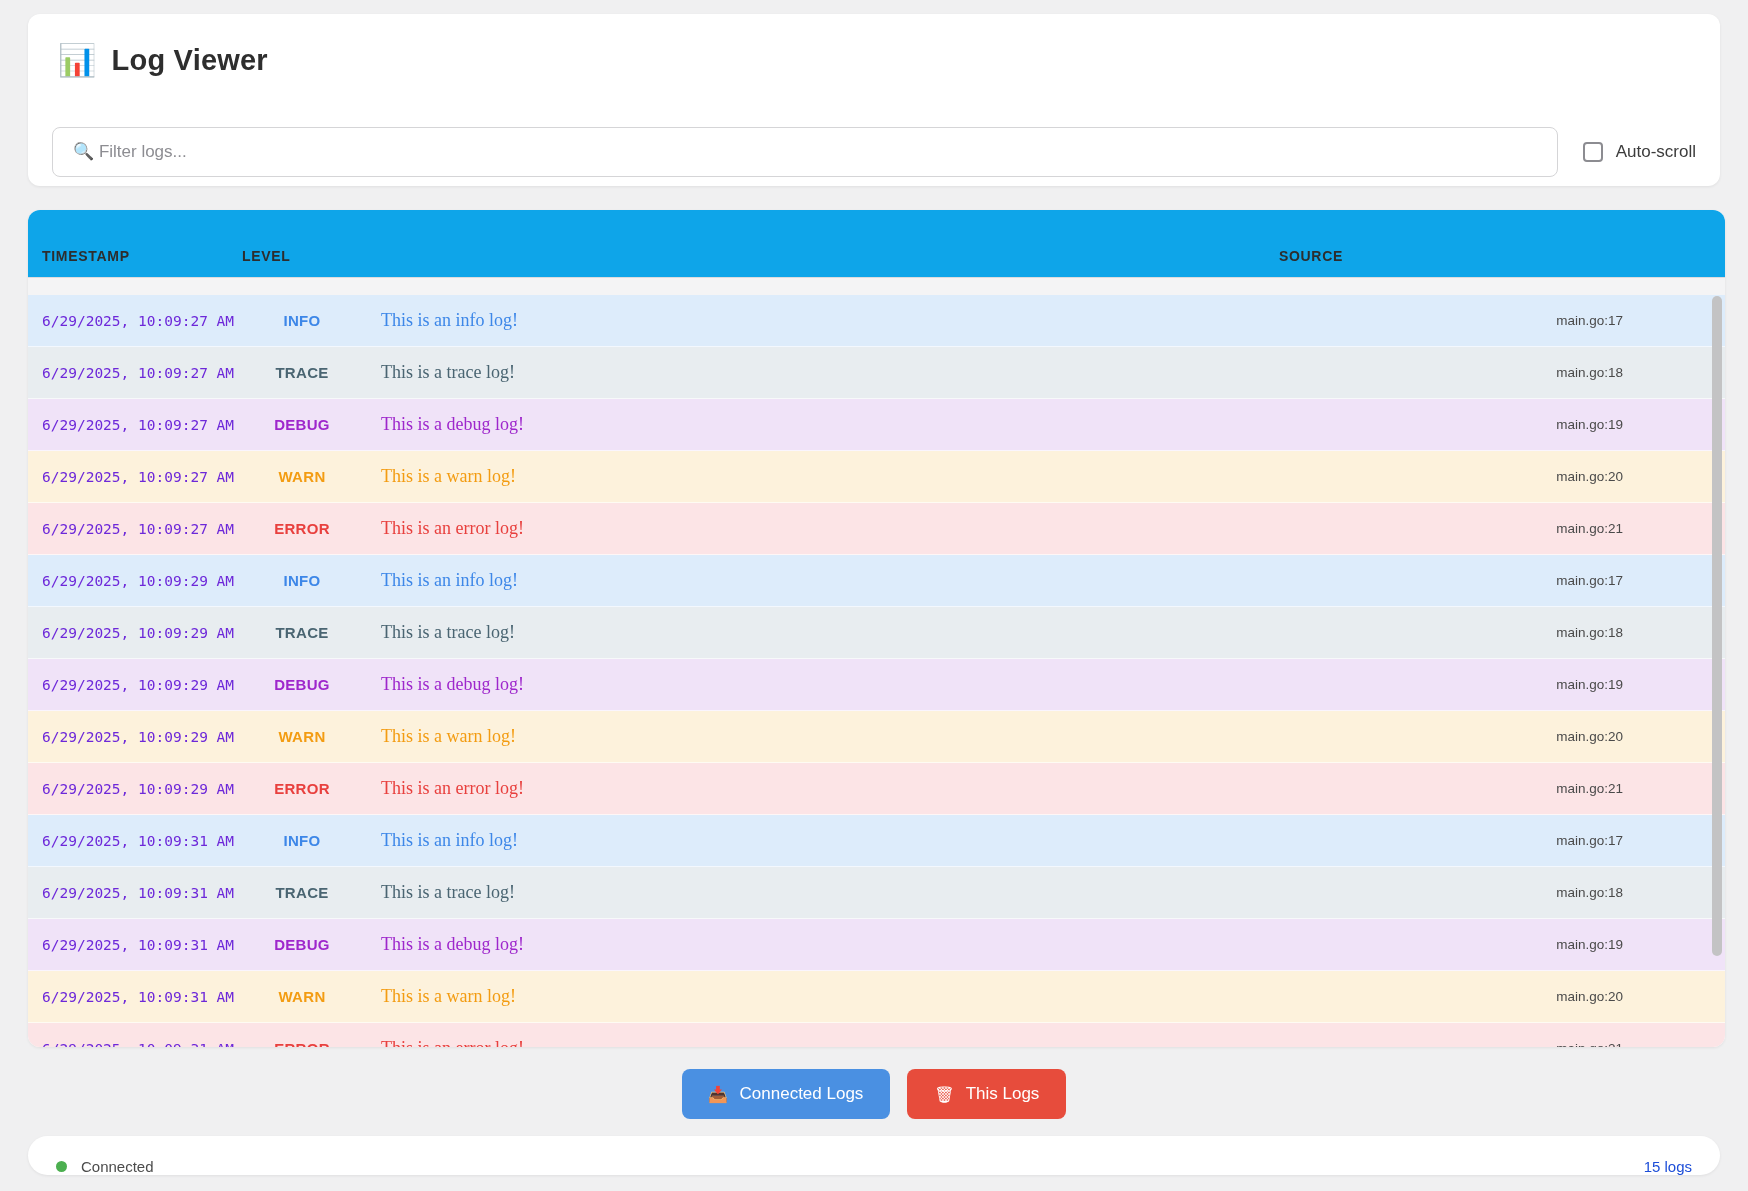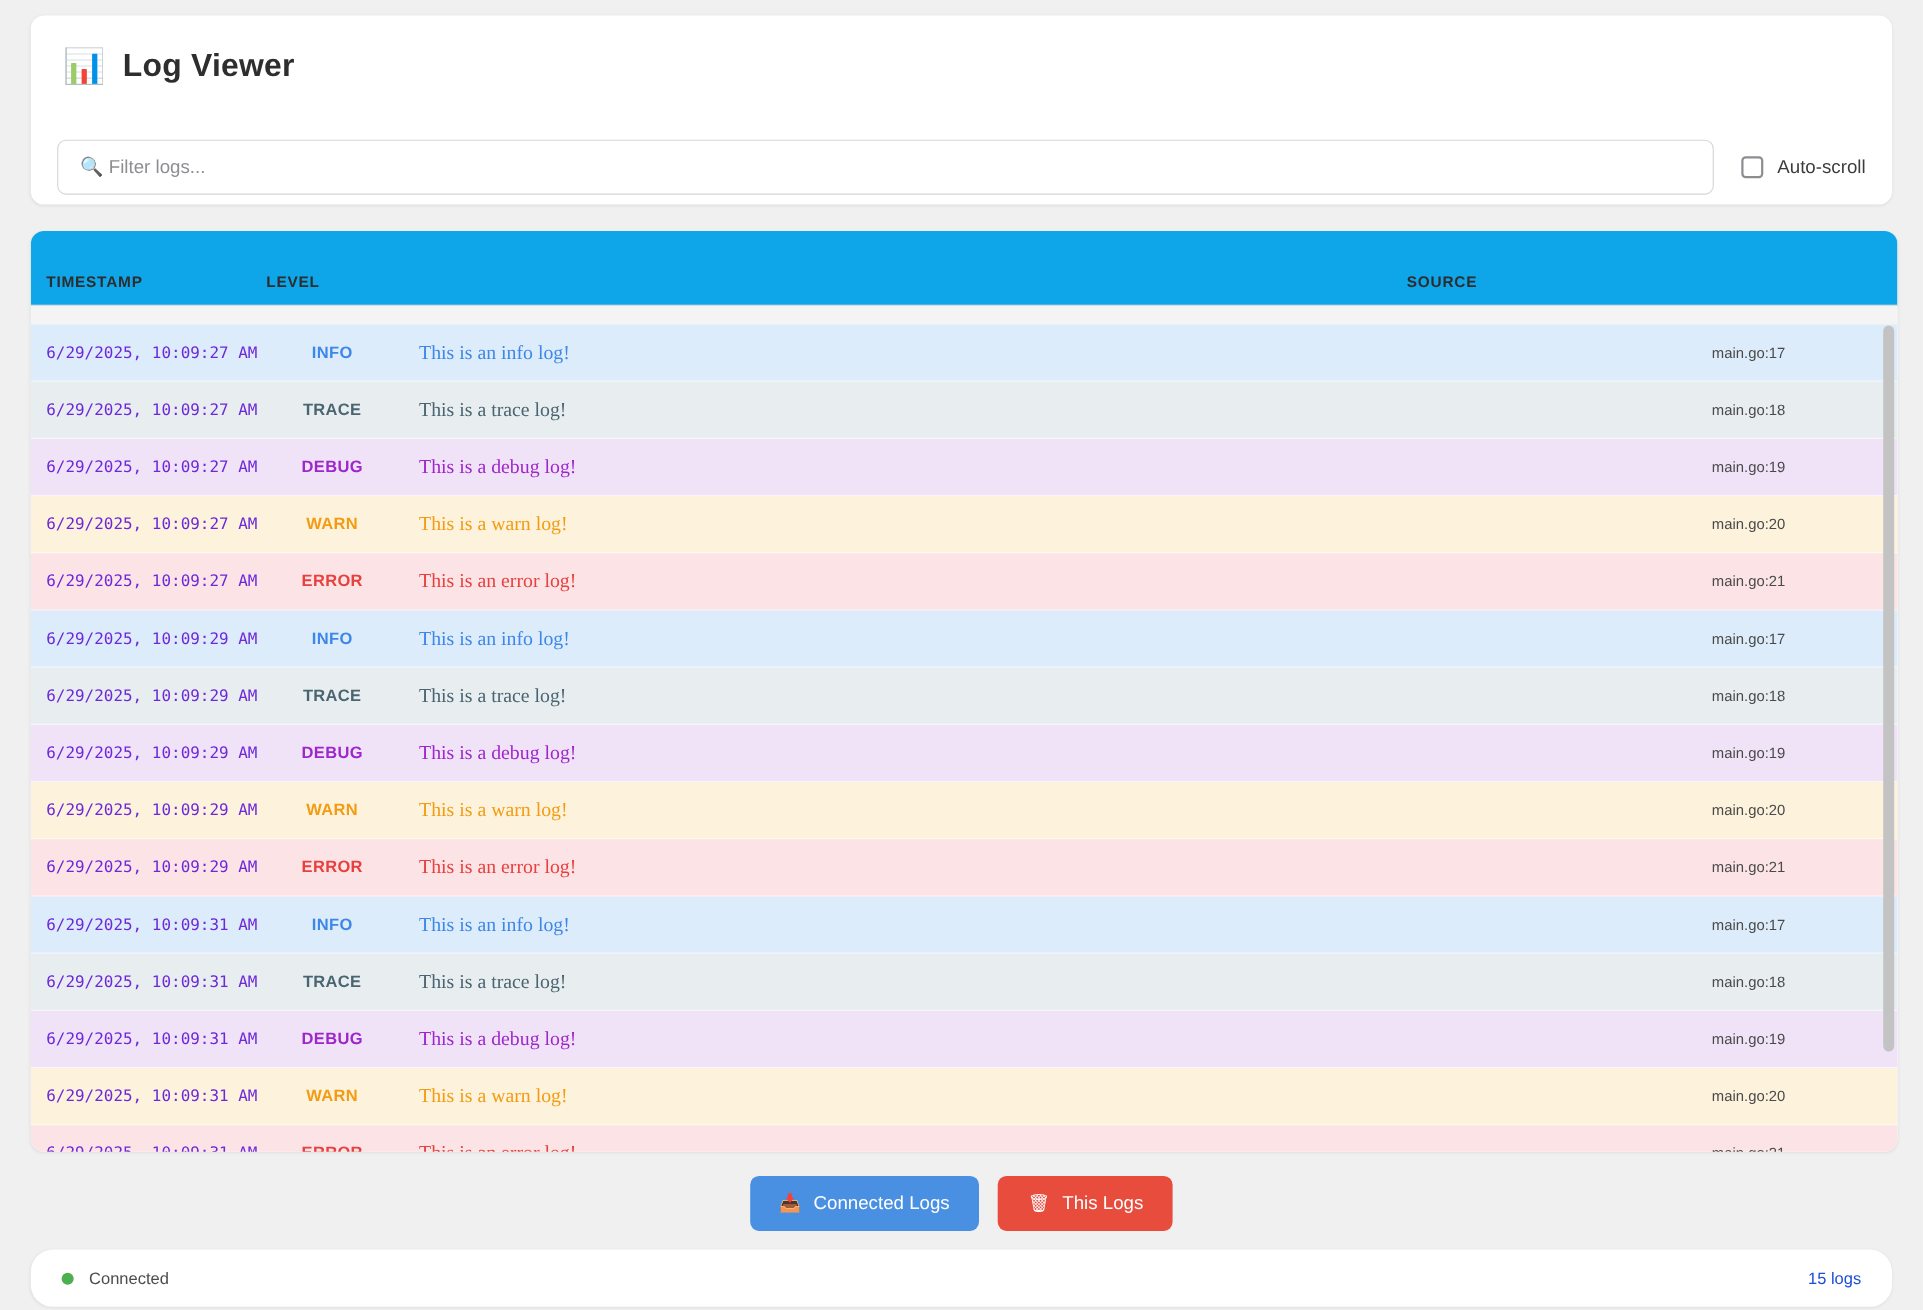--- a/index.html
+++ b/index.html
@@ -60,22 +60,22 @@
     height:50px; border:none; border-radius:8px; color:#fff; font-size:17px;
     font-family:"Liberation Sans", sans-serif;
     display:flex; align-items:center; gap:11px; padding:0 27px; cursor:pointer;
   }
   .btn-download { background:#4a90e2; }
   .btn-clear { background:#e74c3c; }
   .btn .btn-icon { font-size:16px; }
 
   
   .status-bar {
-    position:absolute; left:28px; right:28px; top:1136px; height:52px;
-    border-radius:20px; display:flex; align-items:center; justify-content:space-between;
+    position:absolute; left:28px; right:28px; top:1136px; height:39px;
+    border-radius:20px; display:flex; align-items:flex-end; justify-content:space-between;
     padding:0 28px;
   }
   .status-left { display:flex; align-items:center; gap:14px; font-size:15px; color:#4c4c4c; }
   .status-dot { width:11px; height:11px; border-radius:50%; background:#4caf50; }
   .log-count { font-size:15px; color:#1d4ed8; }
 </style>
 </head>
 <body>
 
 <div class="card header-card">

